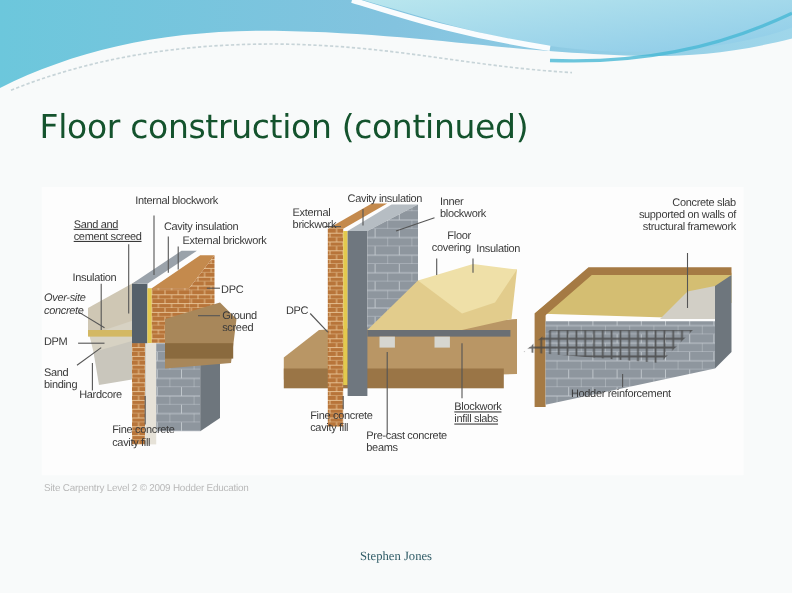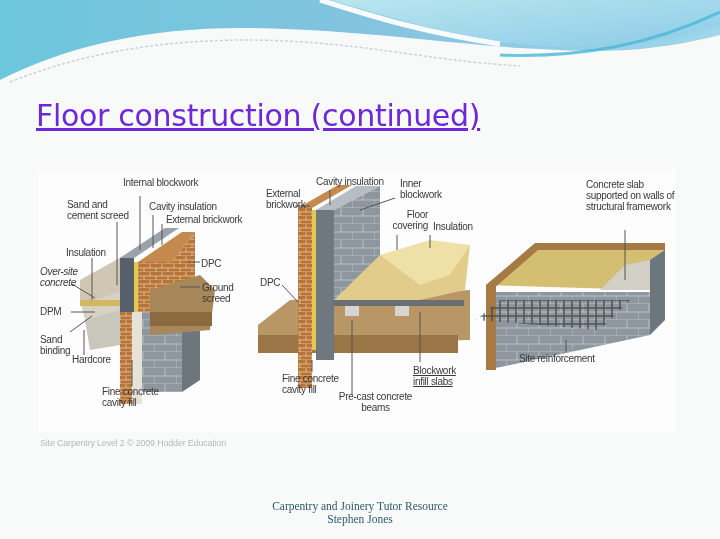--- a/index.html
+++ b/index.html
@@ -1,18 +1,18 @@
 <!DOCTYPE html>
 <html><head>
 <meta charset="utf-8">
 <style>
   html,body{margin:0;padding:0;}
   body{width:720px;height:539px;overflow:hidden;background:#f8fafa;position:relative;font-family:"Liberation Sans",sans-serif;}
   .header-wave{position:absolute;left:0;top:0;width:720px;height:90px;}
-  .title{position:absolute;left:36px;top:98px;font-family:"DejaVu Sans",sans-serif;font-size:30px;color:#6d28d9;letter-spacing:-0.3px;white-space:nowrap;text-decoration:underline;}
+  .title{position:absolute;left:36px;top:98px;font-family:"DejaVu Sans",sans-serif;font-size:30px;color:#14532d;letter-spacing:-0.3px;white-space:nowrap;}
   .panel{position:absolute;left:38px;top:170px;width:638px;height:262px;background:#fdfdfd;}
   .lbl{position:absolute;font-family:"Liberation Sans",sans-serif;font-size:10px;line-height:11px;color:#3a3a3a;white-space:nowrap;letter-spacing:-0.3px;}
   .copyright{position:absolute;left:40px;top:438px;font-size:9px;color:#b9b9b9;letter-spacing:-0.2px;white-space:nowrap;}
   .footer{position:absolute;left:0;width:720px;top:500px;text-align:center;font-family:"Liberation Serif",serif;font-size:11.5px;line-height:13px;color:#2f5b66;}
   .footer div{white-space:nowrap;}
   svg.diag{position:absolute;left:0;top:0;}
 </style>
 </head>
 <body>
 
@@ -122,43 +122,42 @@
       <path d="M282,285 L298,302"></path>
     <path d="M312,360 V372"></path>
       <path d="M352,320 V395"></path>
       <path d="M420,312 V362"></path>
     <path d="M625,230 V280"></path>
       <path d="M566,340 V352"></path>
   </g>
 </svg>
 
 <div class="lbl" style="left:123px;top:177px;">Internal blockwork</div>
-<div class="lbl" style="left:67px;top:199px;width:70px;white-space:normal;">Sand and cement screed</div>
+<div class="lbl" style="left:67px;top:199px;width:70px;white-space:normal;text-decoration:underline;">Sand and cement screed</div>
 <div class="lbl" style="left:149px;top:201px;">Cavity insulation</div>
 <div class="lbl" style="left:166px;top:214px;">External brickwork</div>
 <div class="lbl" style="left:66px;top:247px;">Insulation</div>
 <div class="lbl" style="left:201px;top:258px;">DPC</div>
 <div class="lbl" style="left:40px;top:266px;width:50px;white-space:normal;font-style:italic;">Over-site concrete</div>
 <div class="lbl" style="left:202px;top:282px;width:45px;white-space:normal;">Ground screed</div>
 <div class="lbl" style="left:40px;top:306px;">DPM</div>
 <div class="lbl" style="left:40px;top:323px;width:40px;white-space:normal;margin-top:11px;">Sand binding</div>
 <div class="lbl" style="left:72px;top:354px;">Hardcore</div>
 <div class="lbl" style="left:102px;top:386px;width:70px;white-space:normal;">Fine concrete cavity fill</div>
 
 <div class="lbl" style="left:316px;top:176px;">Cavity insulation</div>
 <div class="lbl" style="left:400px;top:178px;width:55px;white-space:normal;">Inner blockwork</div>
 <div class="lbl" style="left:266px;top:188px;width:55px;white-space:normal;">External brickwork</div>
 <div class="lbl" style="left:388px;top:209px;width:40px;white-space:normal;text-align:right;">Floor covering</div>
 <div class="lbl" style="left:433px;top:221px;">Insulation</div>
 <div class="lbl" style="left:260px;top:277px;">DPC</div>
 <div class="lbl" style="left:282px;top:373px;width:70px;white-space:normal;">Fine concrete cavity fill</div>
 <div class="lbl" style="left:413px;top:365px;width:55px;white-space:normal;text-decoration:underline;">Blockwork infill slabs</div>
-<div class="lbl" style="left:333px;top:391px;width:85px;white-space:normal;text-align:center;">Pre-cast concrete beams</div>
+<div class="lbl" style="left:333px;top:391px;width:85px;white-space:normal;">Pre-cast concrete beams</div>
 
-<div class="lbl" style="left:586px;top:179px;width:95px;white-space:normal;">Concrete slab supported on walls of structural framework</div>
-<div class="lbl" style="left:519px;top:353px;">Site reinforcement</div>
+<div class="lbl" style="left:574px;top:179px;width:95px;white-space:normal;text-align:right;">Concrete slab supported on walls of structural framework</div>
+<div class="lbl" style="left:519px;top:353px;">Hodder reinforcement</div>
 
 <div class="copyright">Site Carpentry Level 2 © 2009 Hodder Education</div>
 
 <div class="footer">
-  <div>Carpentry and Joinery Tutor Resource</div>
   <div>Stephen Jones</div>
 </div>
 
 </body></html>

